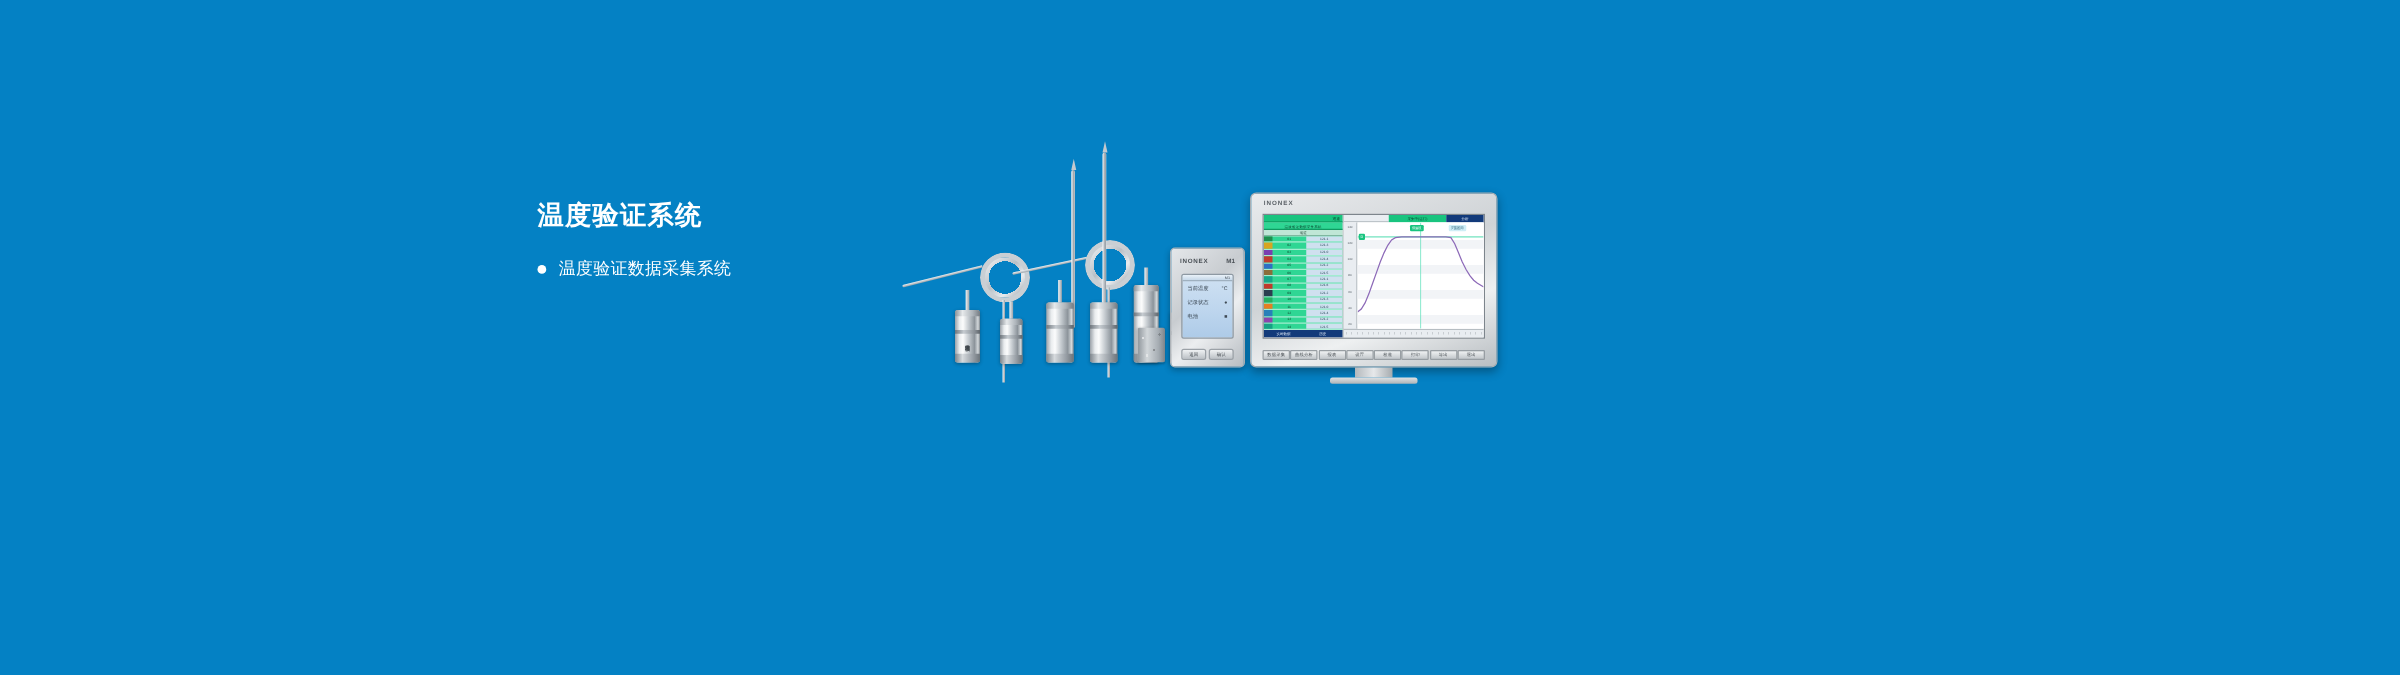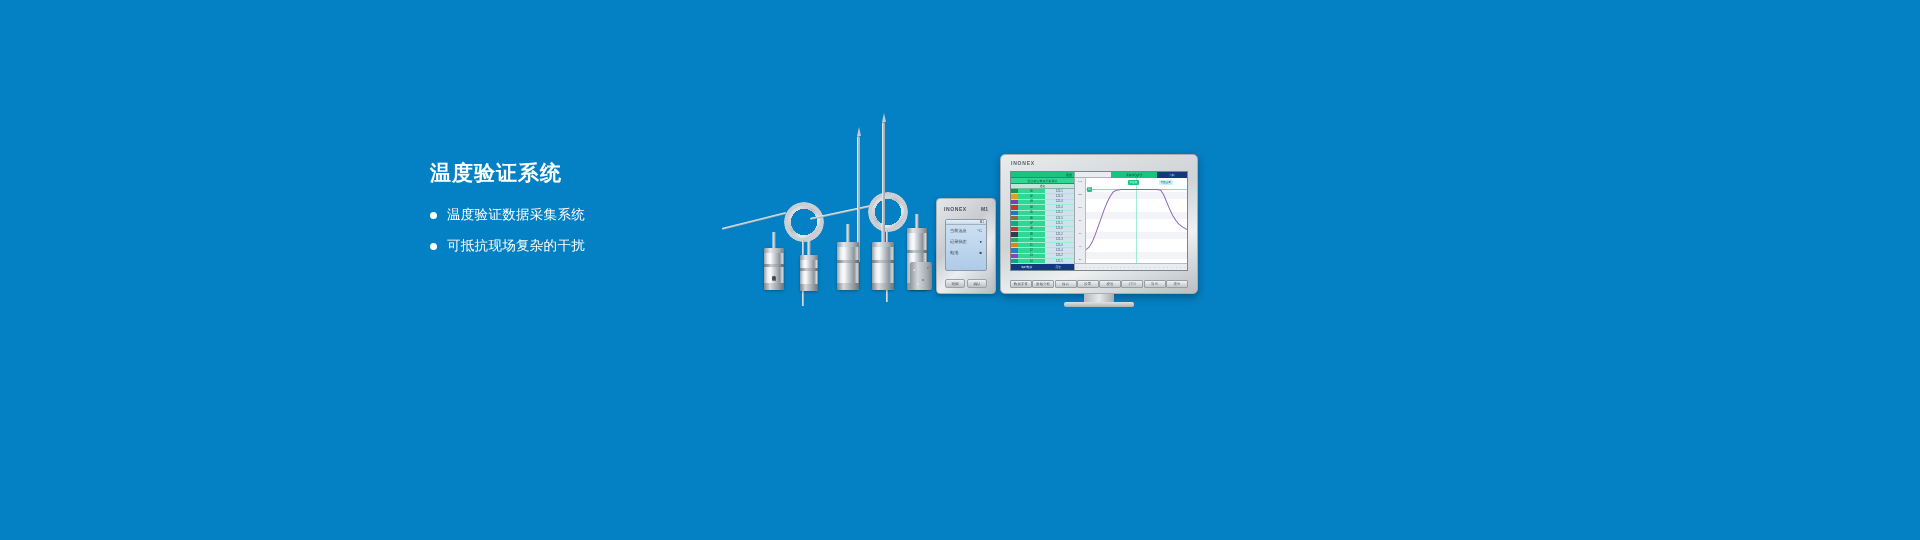--- a/index.html
+++ b/index.html
@@ -196,24 +196,20 @@
 
 <div class="banner">
 
   <div class="copy">
     <div class="headline">温度验证系统</div>
     <ul class="bullets">
       <li class="bullet">
         <span class="dot"></span>
         <span>温度验证数据采集系统</span>
       </li>
-      <li class="bullet">
-        <span class="dot"></span>
-        <span>可抵抗现场复杂的干扰</span>
-      </li>
     </ul>
   </div>
 
   <div class="product">
 
     <div class="coil" style="left:22px; top:86px; width:120px; height:60px;">
       <div class="tail" style="left:0px; top:32px; width:66px; transform:rotate(-14deg);"></div>
       <div class="ring" style="left:62px; top:6px;"></div>
       <div class="drop" style="left:80px; top:44px; height:66px;"></div>
     </div>

